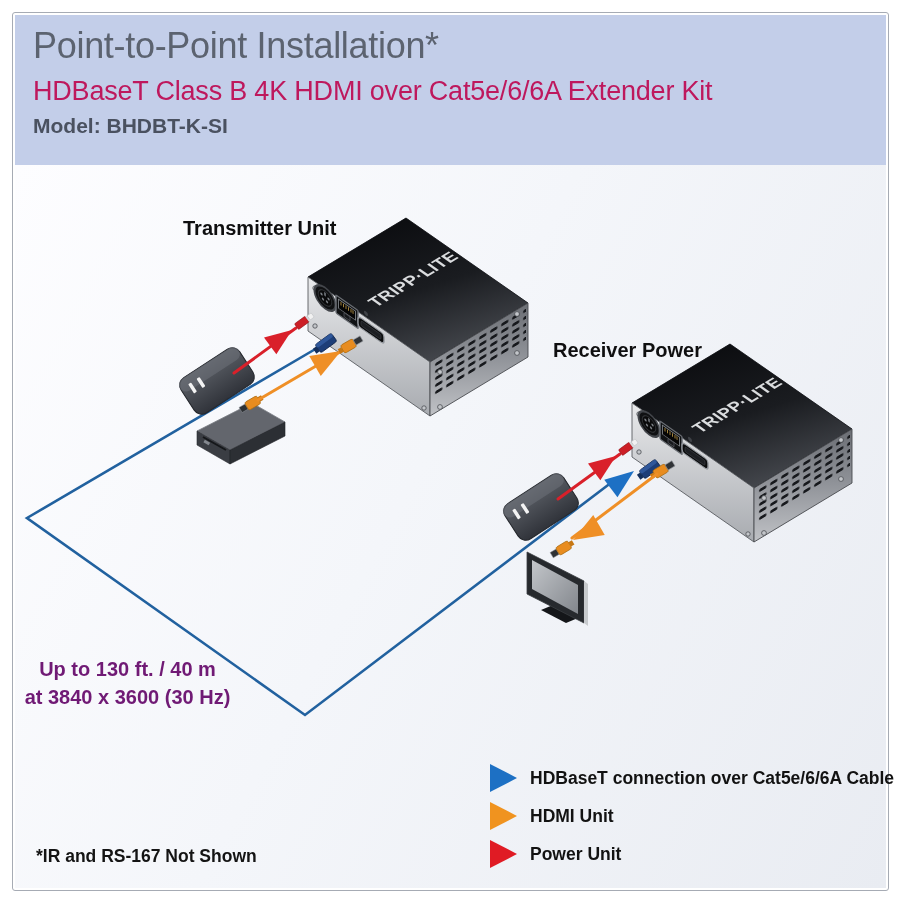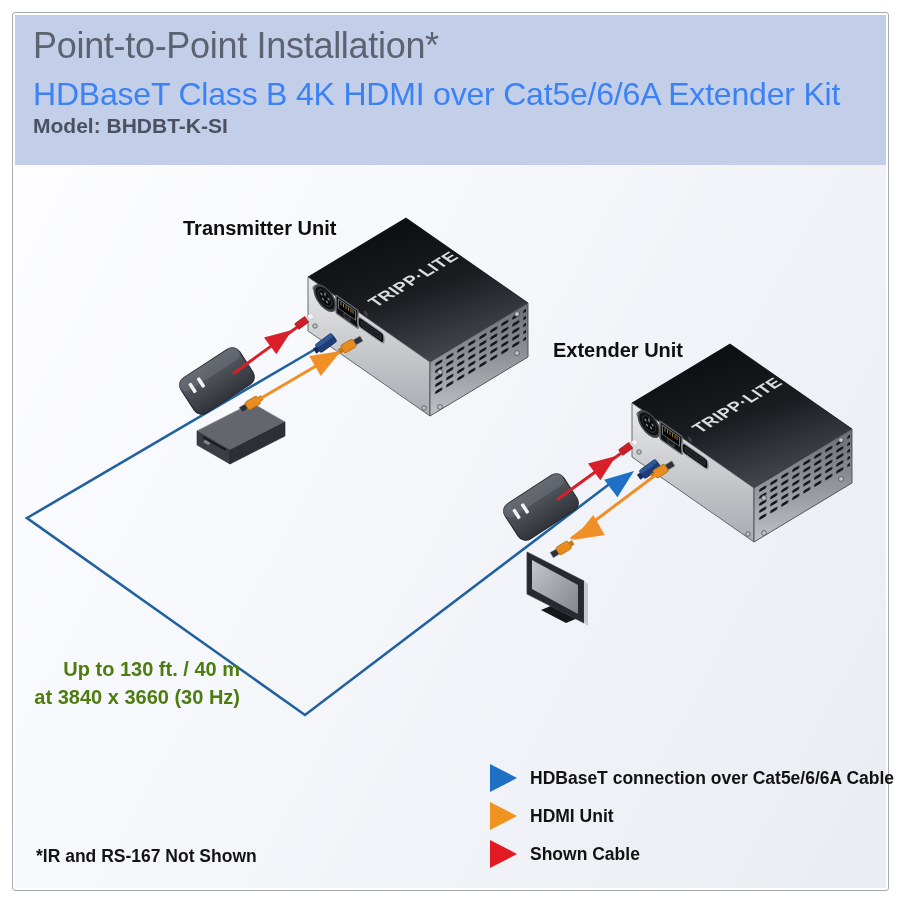--- a/index.html
+++ b/index.html
@@ -5,27 +5,27 @@
   html,body{margin:0;padding:0;background:#ffffff;}
   #stage{position:relative;width:900px;height:900px;background:#ffffff;overflow:hidden;
          font-family:"Liberation Sans",sans-serif;border-radius:12px;}
   .panel{position:absolute;left:12px;top:12px;width:875px;height:877px;
          border:1.5px solid #a6abb4;border-radius:3px;background:#ffffff;overflow:hidden;}
   .header-band{position:absolute;left:2px;top:2px;right:2px;height:150px;background:#c3cee9;}
   .diagram-bg{position:absolute;left:2px;top:152px;right:2px;bottom:2px;
          background:linear-gradient(118deg,#fdfdff 0%,#f4f6fa 45%,#e9ecf2 100%);}
   .abs{position:absolute;}
   .title{left:33px;top:25px;font-size:36px;color:#5c6370;letter-spacing:-0.3px;}
-  .subtitle{left:33px;top:76px;font-size:32px;color:#3b82f6;letter-spacing:-0.2px;}
+  .subtitle{left:33px;top:76px;font-size:27px;color:#be185d;letter-spacing:-0.2px;}
   .model{left:33px;top:114px;font-size:21px;font-weight:bold;color:#4a5160;}
   .unit-label{font-size:20px;font-weight:bold;color:#0f0f10;}
   .lbl-transmitter{left:183px;top:217px;}
   .lbl-receiver{left:553px;top:339px;}
-  .distance{left:15px;top:655px;width:225px;text-align:right;font-size:20px;
-            font-weight:bold;color:#4d7c0f;line-height:28px;}
+  .distance{left:15px;top:655px;width:225px;text-align:center;font-size:20px;
+            font-weight:bold;color:#701a75;line-height:28px;}
   .footnote{left:36px;top:846px;font-size:17.5px;font-weight:600;color:#141414;}
   .legend{left:490px;top:764px;}
   .legend-row{display:flex;align-items:center;gap:13px;margin-bottom:10px;height:28px;}
   .legend-label{font-size:17.5px;font-weight:600;color:#121212;white-space:nowrap;}
   svg.scene{position:absolute;left:0;top:0;pointer-events:none;}
 </style>
 </head>
 <body>
 
 <div id="stage">
@@ -185,42 +185,42 @@
     <g transform="translate(634,471) rotate(-37)">
       <polygon points="0,0 -29,11 -29,-11" fill="#1d70c4"></polygon>
     </g>
   </svg>
 
   <div class="abs title">Point-to-Point Installation*</div>
   <div class="abs subtitle">HDBaseT Class B 4K HDMI over Cat5e/6/6A Extender Kit</div>
   <div class="abs unit-label lbl-transmitter">Transmitter Unit</div>
 
   <div class="abs model">Model: BHDBT-K-SI</div>
-  <div class="abs unit-label lbl-receiver">Extender Unit</div>
+  <div class="abs unit-label lbl-receiver">Receiver Power</div>
 
   <div class="abs distance">
     <div>Up to 130 ft. / 40 m</div>
-    <div>at 3840 x 3660 (30 Hz)</div>
+    <div>at 3840 x 3600 (30 Hz)</div>
   </div>
 
   <div class="abs legend">
     <div class="legend-row">
       <svg width="27" height="28">
         <polygon points="0,0 27,14 0,28" fill="#1d70c4"></polygon>
       </svg>
       <span class="legend-label">HDBaseT connection over Cat5e/6/6A Cable</span>
     </div>
     <div class="legend-row">
       <svg width="27" height="28">
         <polygon points="0,0 27,14 0,28" fill="#f0931f"></polygon>
       </svg>
       <span class="legend-label">HDMI Unit</span>
     </div>
     <div class="legend-row">
       <svg width="27" height="28">
         <polygon points="0,0 27,14 0,28" fill="#e01b24"></polygon>
       </svg>
-      <span class="legend-label">Shown Cable</span>
+      <span class="legend-label">Power Unit</span>
     </div>
   </div>
 
   <div class="abs footnote">*IR and RS-167 Not Shown</div>
 </div>
 
 </body></html>

